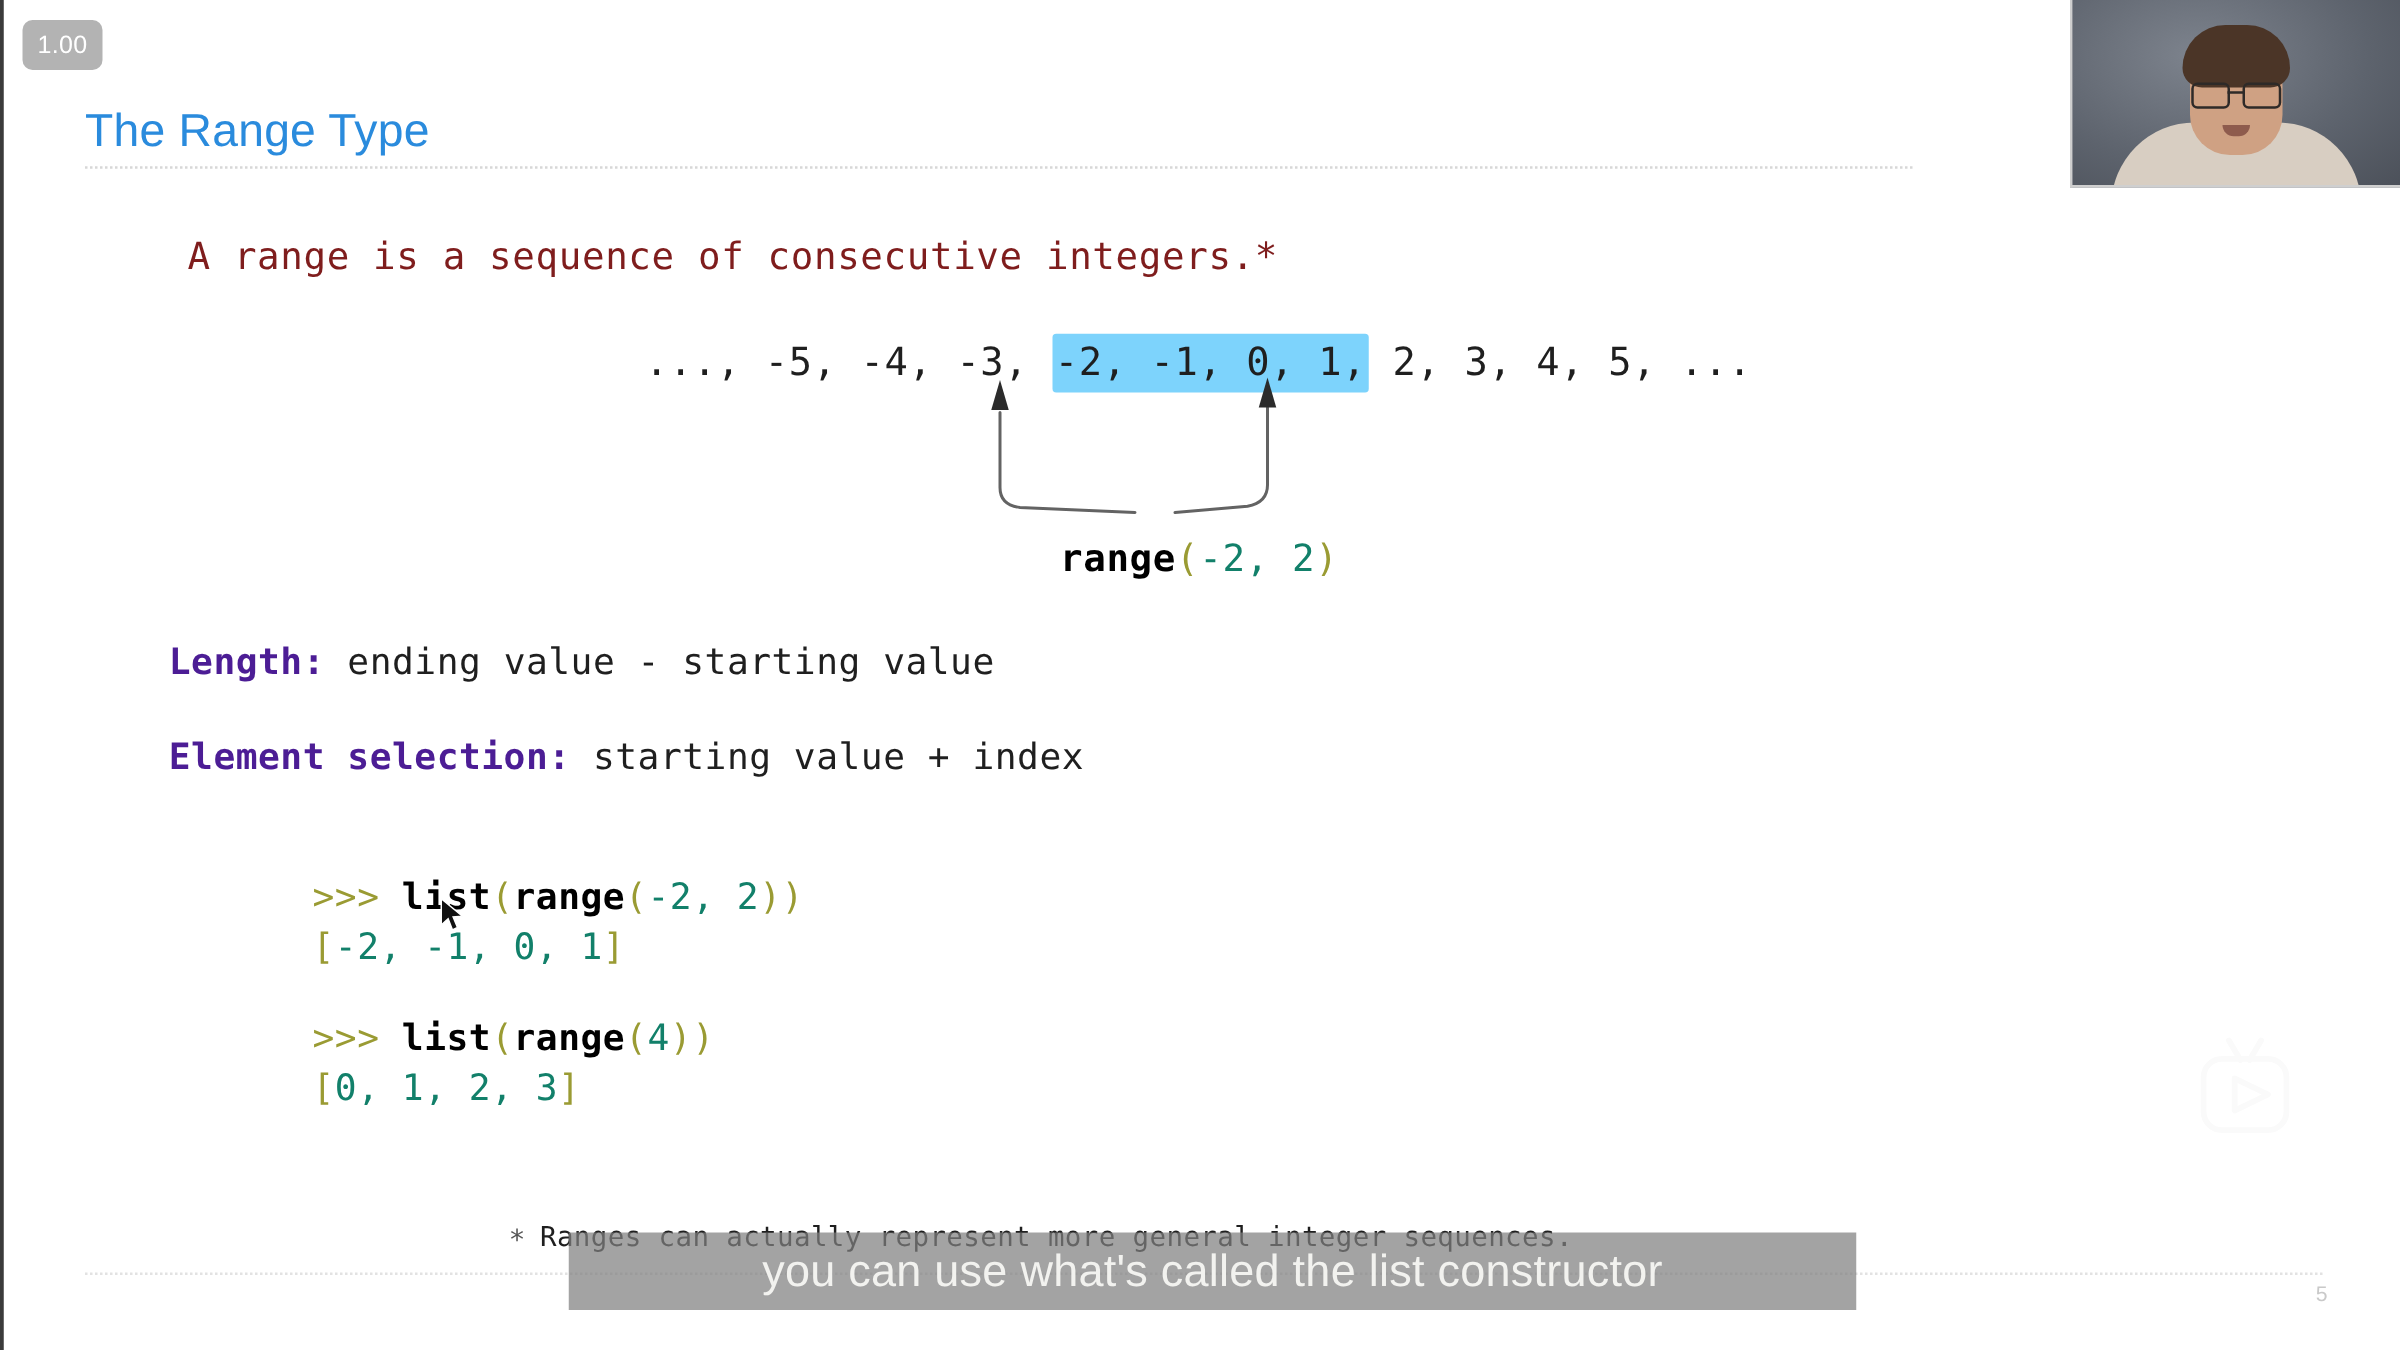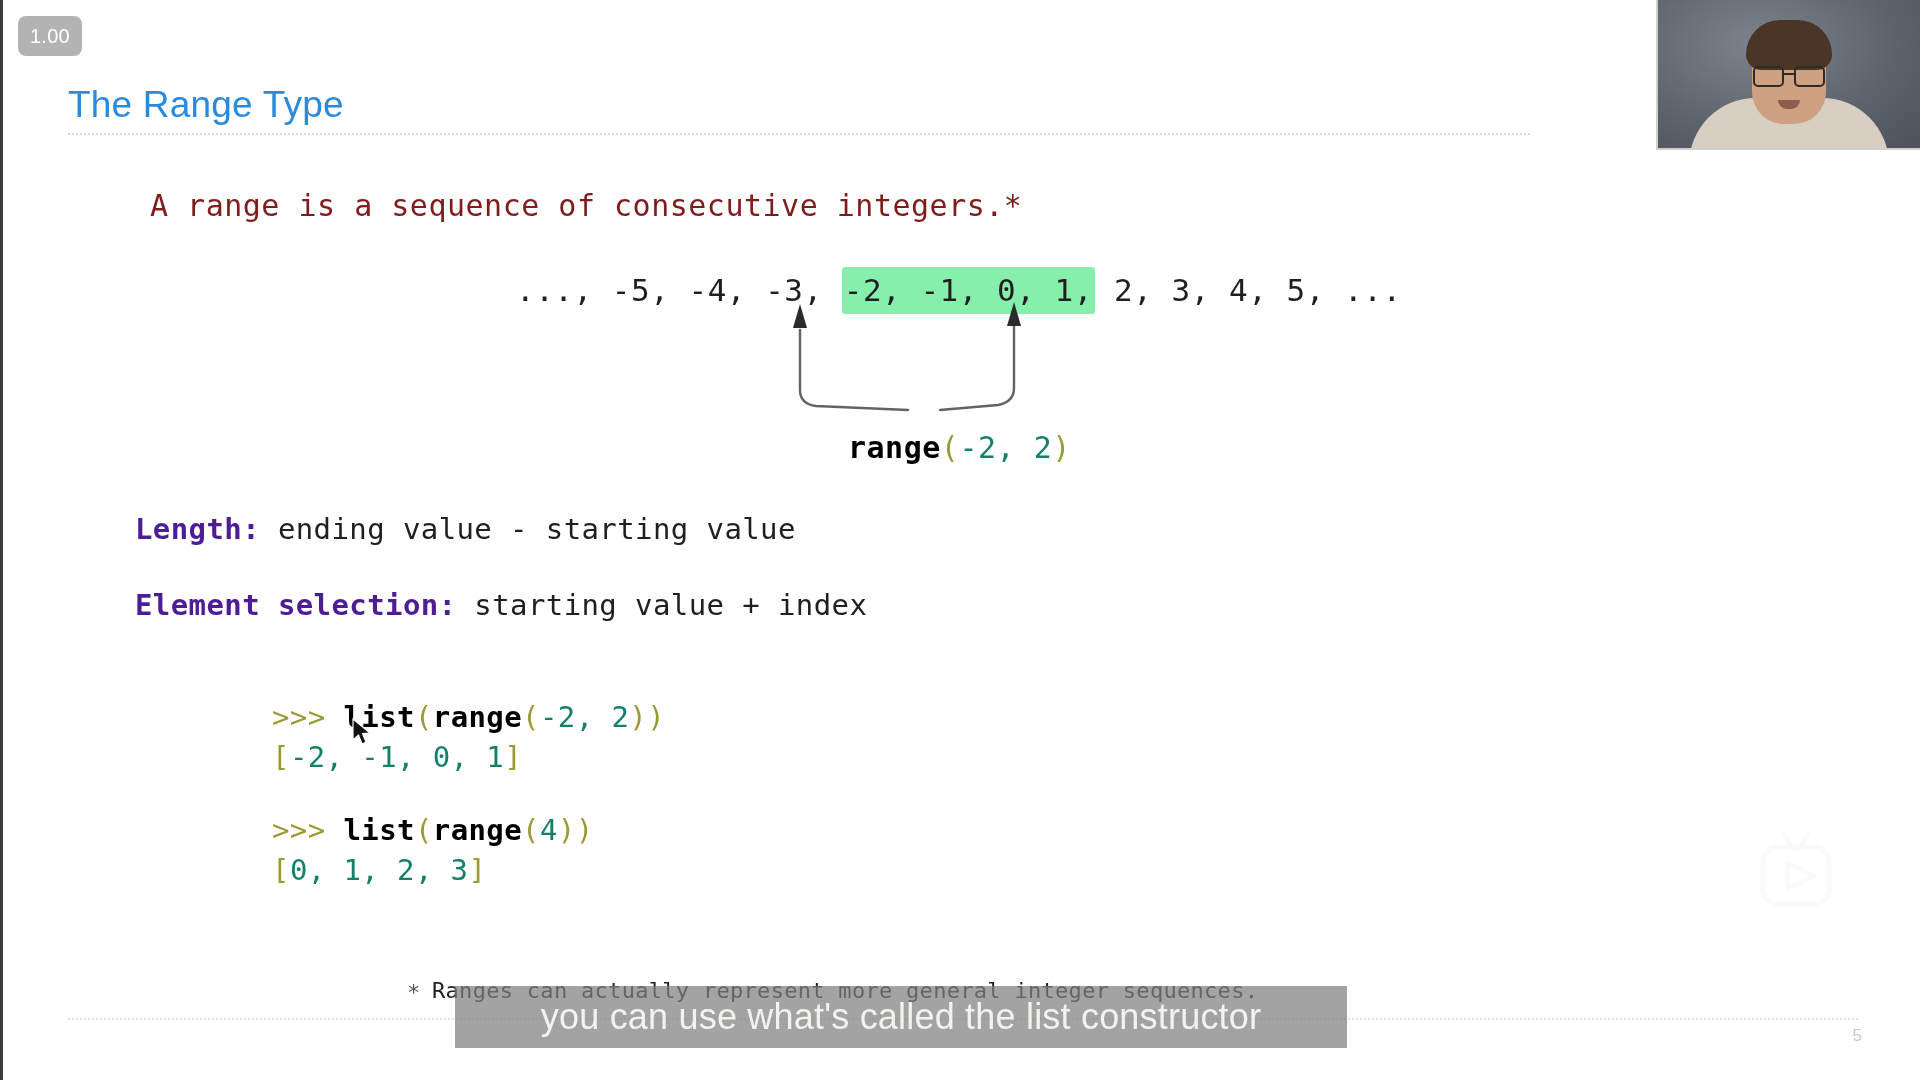--- a/index.html
+++ b/index.html
@@ -77,21 +77,21 @@
   .seq-row {
     position: absolute;
     left: 516px; top: 272px;
     font-family: "DejaVu Sans Mono", monospace;
     font-size: 31px;
     color: #1f1f1f;
     white-space: pre;
     letter-spacing: 0.5px;
   }
   .seq-hl {
-    background: #86efac;
+    background: #7dd3fc;
     border-radius: 3px;
     padding: 5px 2px 6px 2px;
   }
 
   
   .arrow-layer {
     position: absolute;
     left: 790px; top: 300px;
     width: 320px; height: 130px;
     pointer-events: none;
@@ -126,21 +126,20 @@
 
   
   .repl {
     position: absolute;
     left: 250px;
     font-family: "DejaVu Sans Mono", monospace;
     font-size: 29px;
     white-space: pre;
     letter-spacing: 0.4px;
     line-height: 40px;
-    margin-left: 22px;
   }
   .repl-1 { top: 697px; }
   .repl-2 { top: 810px; }
 
   
   .footnote {
     position: absolute;
     left: 432px; top: 978px;
     font-family: "DejaVu Sans Mono", monospace;
     font-size: 22px;
@@ -166,21 +165,21 @@
     right: 58px; top: 1026px;
     font-family: "Liberation Sans", sans-serif;
     font-size: 17px;
     color: #c9c9c9;
   }
 
   
   .caption-bar {
     position: absolute;
     left: 455px; top: 986px;
-    width: 892px; height: 62px;
+    width: 1030px; height: 62px;
     background: rgba(128,128,128,0.72);
     display: flex;
     align-items: center;
     justify-content: center;
   }
   .caption-text {
     font-family: "Liberation Sans", sans-serif;
     font-size: 36px;
     color: #f2f2ef;
     white-space: nowrap;

